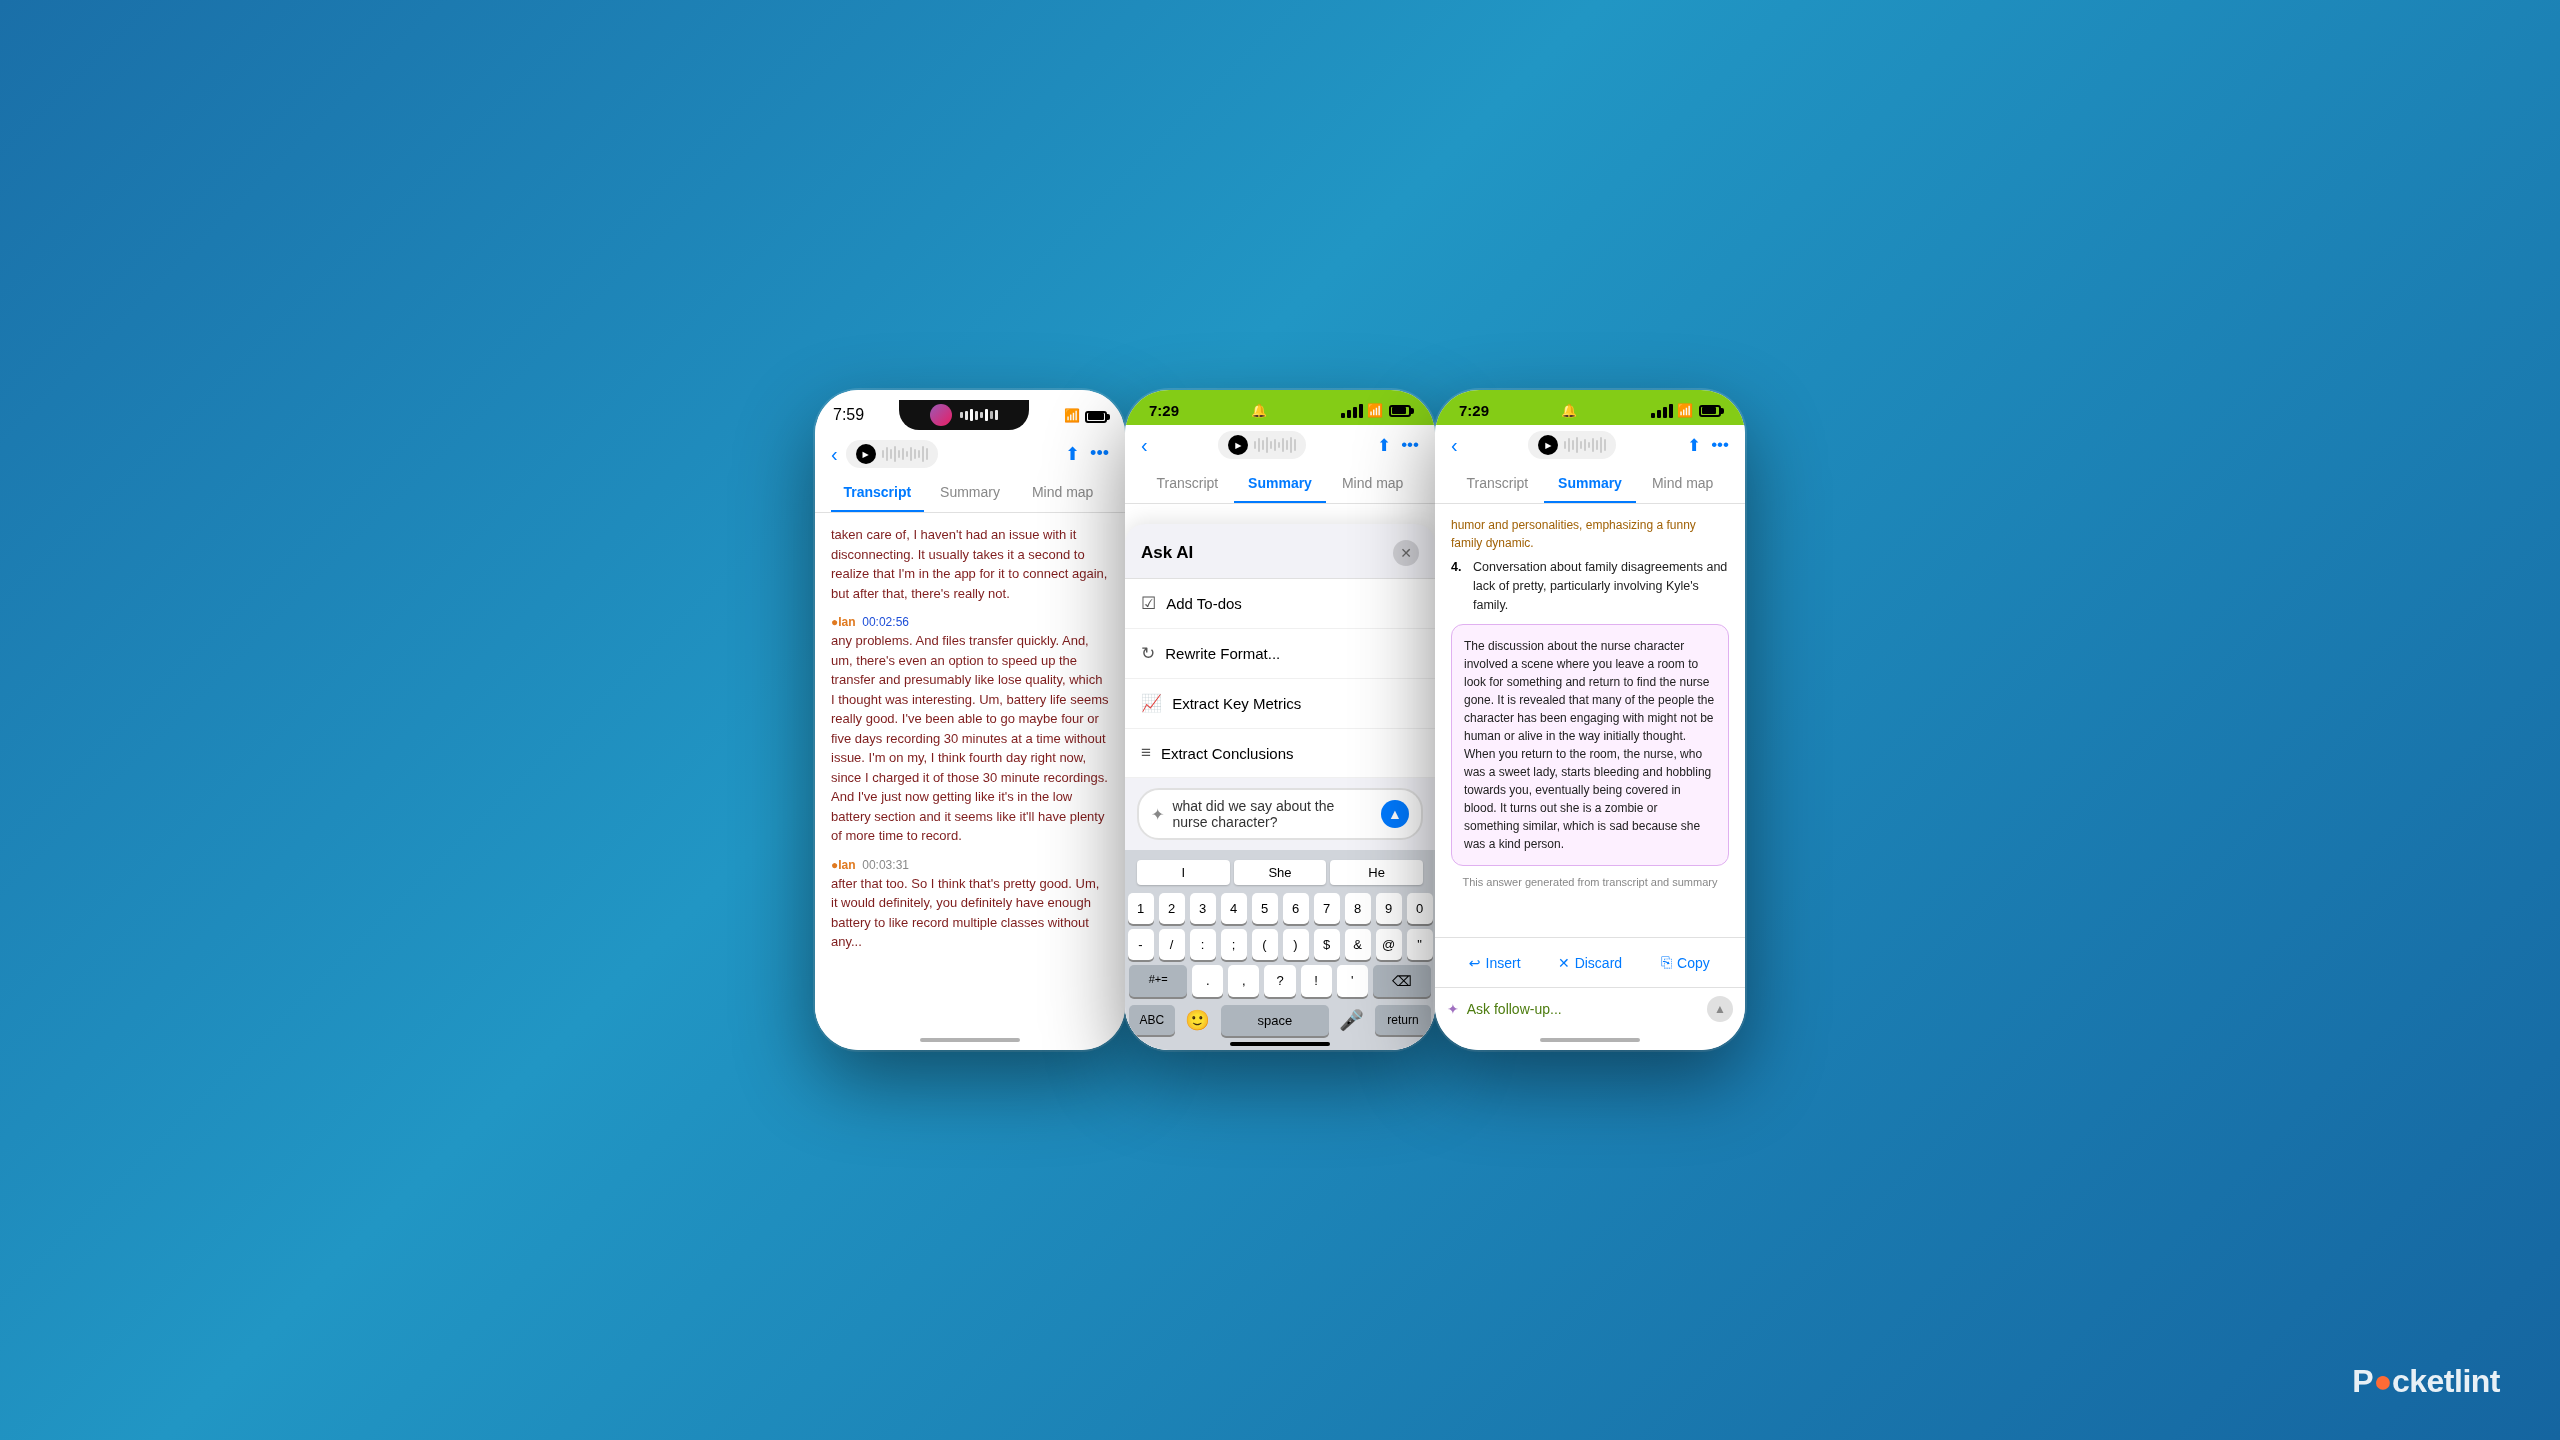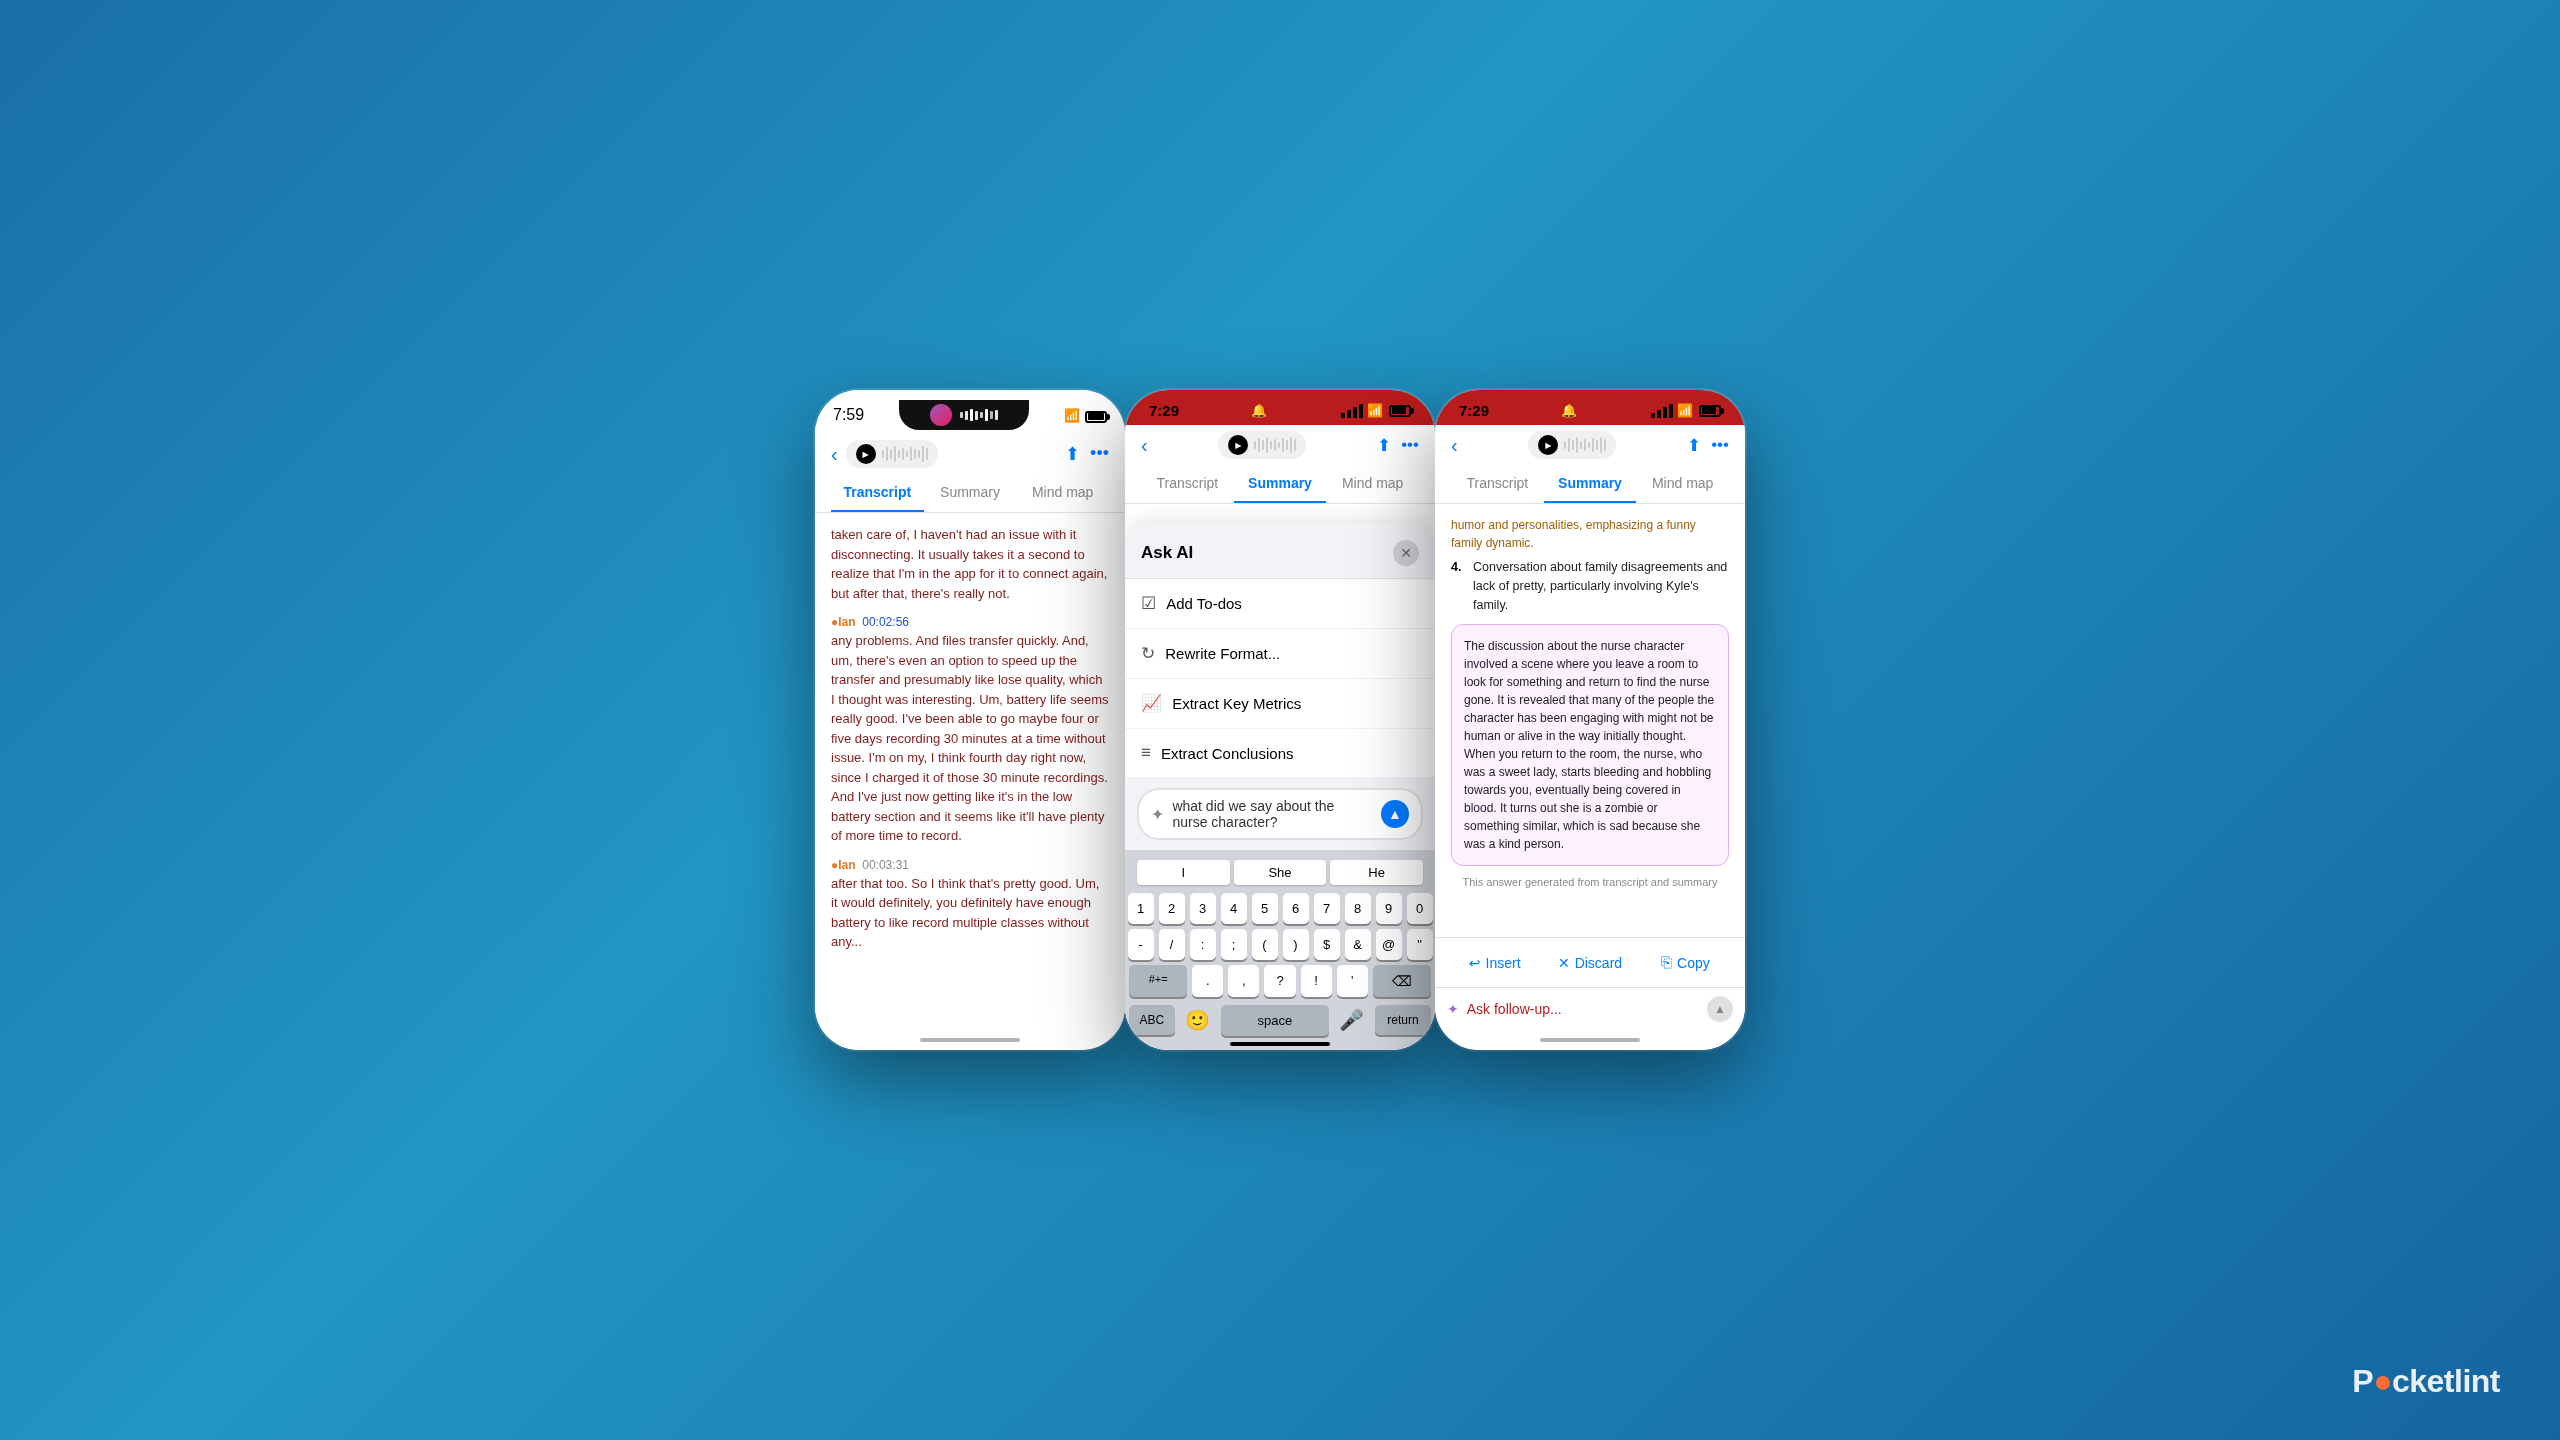--- a/index.html
+++ b/index.html
@@ -32,21 +32,21 @@
       display: flex;
       flex-direction: column;
     }
 
     
     .status-bar {
       display: flex;
       justify-content: space-between;
       align-items: center;
       padding: 12px 24px 6px;
-      background: #b91c1c;
+      background: #84cc16;
       font-size: 14px;
       font-weight: 600;
       flex-shrink: 0;
     }
 
     .status-bar .time { font-size: 15px; font-weight: 700; }
     .status-bar .icons { display: flex; gap: 5px; align-items: center; }
 
     
     .signal-bars { display: flex; gap: 2px; align-items: flex-end; }
@@ -365,21 +365,21 @@
       display: flex;
       align-items: center;
       padding: 8px 12px;
       border-top: 1px solid #e0e0e0;
       background: #fff;
       gap: 8px;
       flex-shrink: 0;
     }
     .follow-up-icon { font-size: 14px; color: #a070c0; }
     .follow-up-input {
-      flex: 1; font-size: 14px; color: #b91c1c;
+      flex: 1; font-size: 14px; color: #4d7c0f;
     }
     .follow-up-send {
       width: 26px; height: 26px;
       background: #e0e0e0; border-radius: 50%;
       display: flex; align-items: center; justify-content: center;
       color: #888; font-size: 12px;
     }
 
     .home-indicator {
       height: 20px;

